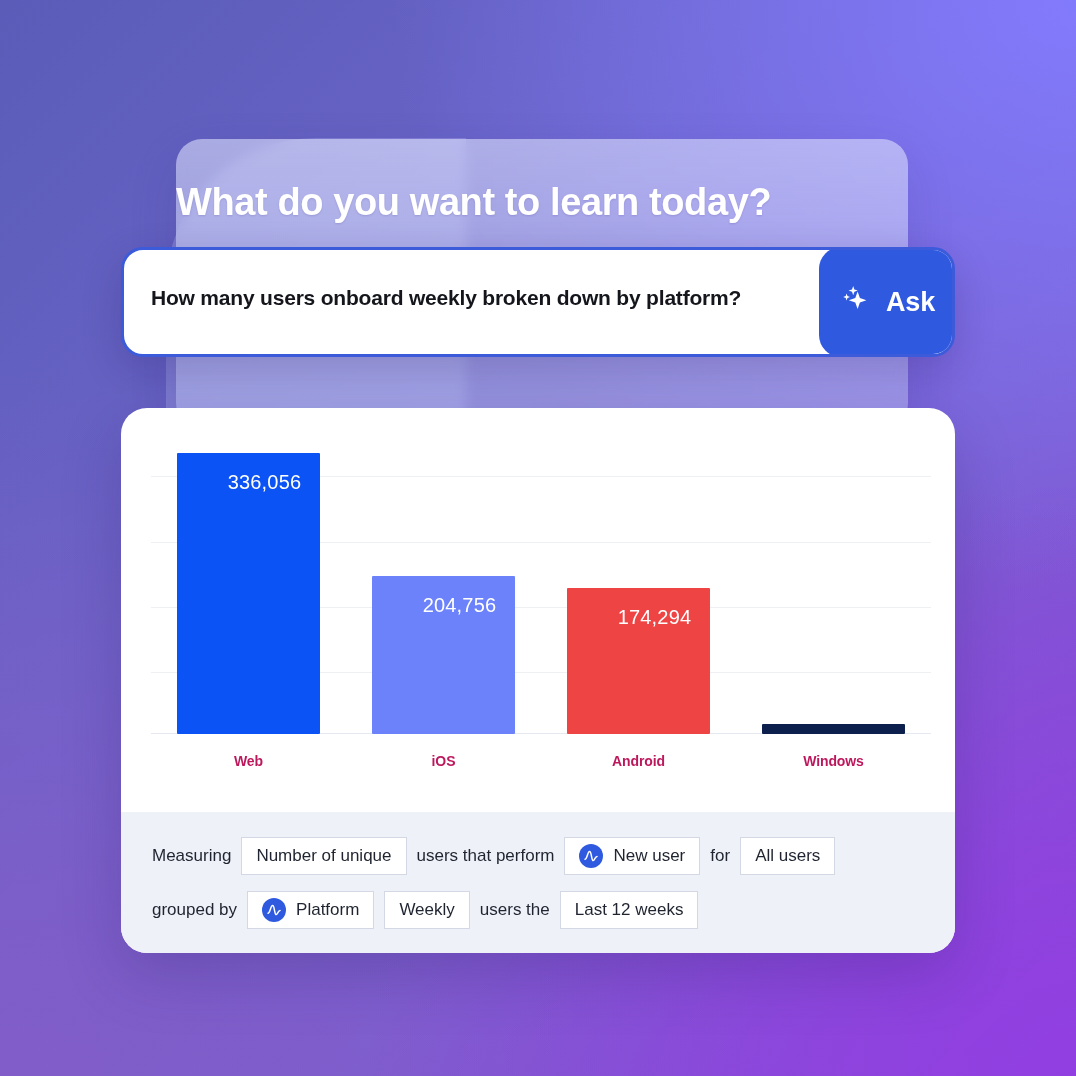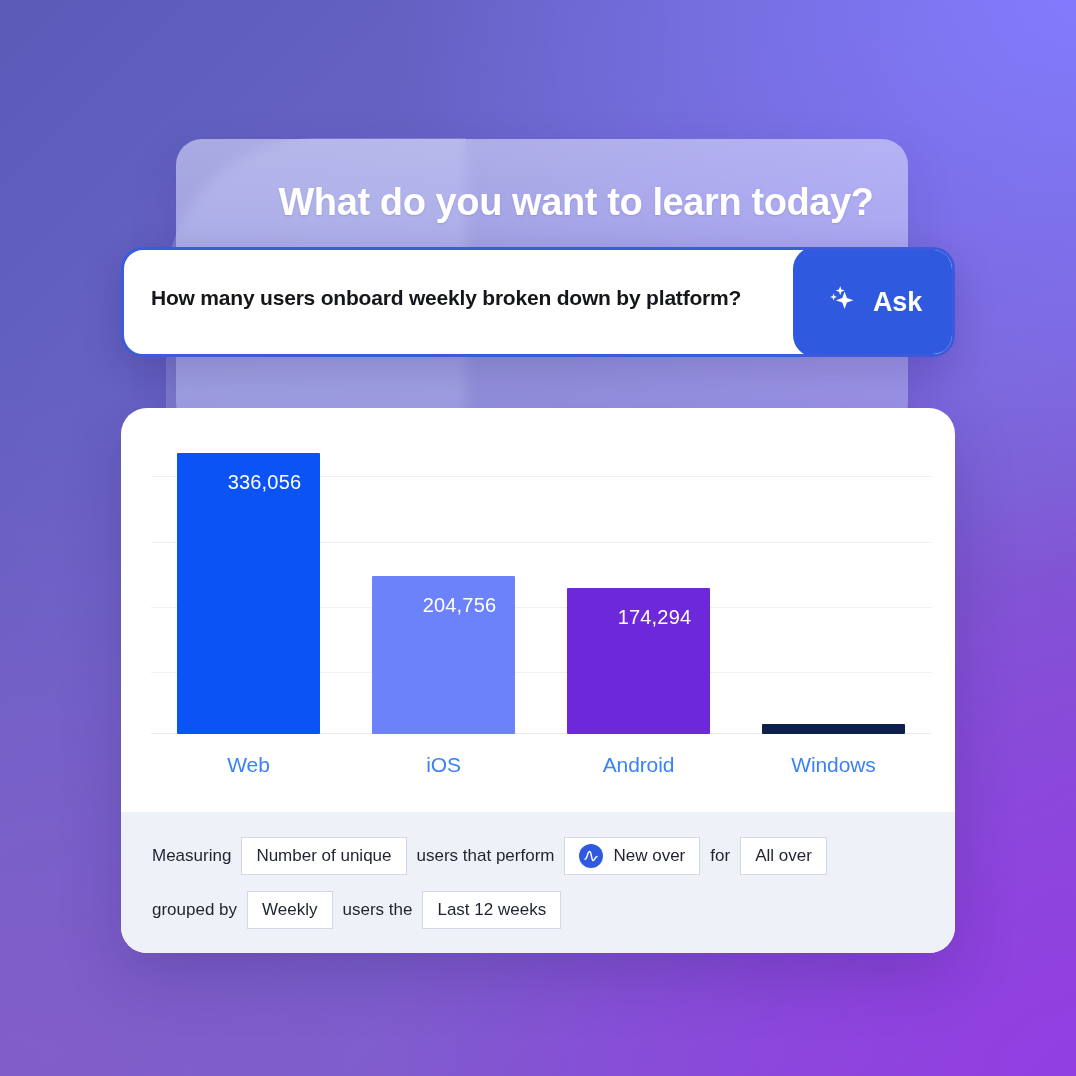--- a/index.html
+++ b/index.html
@@ -49,21 +49,20 @@
     border-radius: 26px;
     background: linear-gradient(180deg, rgba(223,226,252,0.58) 0%, rgba(206,211,250,0.50) 55%, rgba(198,204,248,0.42) 100%);
     backdrop-filter: blur(6px);
     box-shadow: 0 18px 50px rgba(40,30,110,0.12);
   }
   #hero-title {
     position: absolute;
     left: 0;
     top: 42px;
     width: 800px;
-    text-align: center;
     color: #ffffff;
     font-size: 38px;
     font-weight: 700;
     letter-spacing: -0.4px;
     text-shadow: 0 1px 2px rgba(60,50,130,0.18);
   }
 
   
   #search-row {
     position: absolute;
@@ -87,21 +86,21 @@
     background: transparent;
     font-family: "Liberation Sans", sans-serif;
     font-size: 21px;
     font-weight: 600;
     color: #14161c;
     padding: 0 26px 9px 27px;
     letter-spacing: -0.2px;
   }
   #ask-button {
     flex: 0 0 auto;
-    width: 162px;
+    width: 136px;
     margin: -3px -3px -3px 0;
     border: none;
     border-radius: 22px;
     background: #2f5ae0;
     color: #ffffff;
     font-family: "Liberation Sans", sans-serif;
     font-size: 27px;
     font-weight: 600;
     cursor: pointer;
     display: flex;
@@ -187,23 +186,23 @@
     position: absolute;
     left: 30px;
     top: 345px;
     width: 780px;
     display: flex;
     justify-content: space-around;
   }
   .x-label {
     width: 192px;
     text-align: center;
-    font-size: 21px;
-    font-weight: 400;
-    color: #3b82f6;
+    font-size: 14px;
+    font-weight: 700;
+    color: #be185d;
     letter-spacing: -0.1px;
   }
 
   
   #query-builder {
     position: absolute;
     left: 0;
     bottom: 0;
     width: 994px;
     height: 141px;
@@ -289,21 +288,21 @@
           <div class="bar" style="height: 281px; background: rgb(11, 83, 245);">
             <span class="bar-value">336,056</span>
           </div>
         </div>
         <div class="bar-slot">
           <div class="bar" style="height: 158px; background: rgb(107, 130, 251);">
             <span class="bar-value">204,756</span>
           </div>
         </div>
         <div class="bar-slot">
-          <div class="bar" style="height: 146px; background: #6d28d9;">
+          <div class="bar" style="height: 146px; background: #ef4444;">
             <span class="bar-value">174,294</span>
           </div>
         </div>
         <div class="bar-slot">
           <div class="bar" style="height: 10px; background: rgb(12, 31, 77);">
             <span class="bar-value"></span>
           </div>
         </div>
       </div>
 
@@ -322,30 +321,38 @@
         <span class="qb-pill">
           <span>Number of unique</span>
         </span>
         <span class="qb-text">users that perform</span>
         <span class="qb-pill">
           <span class="amp-icon">
             <svg width="16" height="16" viewBox="0 0 16 16" aria-hidden="true">
               <path d="M2 11.2 C4 11.2 4.6 3.6 6.6 3.6 C8.6 3.6 8.4 12.6 10.2 12.6 C11.6 12.6 12.2 8.4 14 8.4" fill="none" stroke="#ffffff" stroke-width="1.5" stroke-linecap="round"></path>
             </svg>
           </span>
-          <span>New over</span>
+          <span>New user</span>
         </span>
         <span class="qb-text">for</span>
         <span class="qb-pill">
-          <span>All over</span>
+          <span>All users</span>
         </span>
       </div>
 
       <div class="qb-row">
         <span class="qb-text">grouped by</span>
+        <span class="qb-pill">
+          <span class="amp-icon">
+            <svg width="16" height="16" viewBox="0 0 16 16" aria-hidden="true">
+              <path d="M2 11.2 C4 11.2 4.6 3.6 6.6 3.6 C8.6 3.6 8.4 12.6 10.2 12.6 C11.6 12.6 12.2 8.4 14 8.4" fill="none" stroke="#ffffff" stroke-width="1.5" stroke-linecap="round"></path>
+            </svg>
+          </span>
+          <span>Platform</span>
+        </span>
         <span class="qb-pill">
           <span>Weekly</span>
         </span>
         <span class="qb-text">users the</span>
         <span class="qb-pill">
           <span>Last 12 weeks</span>
         </span>
       </div>
 
     </div>

